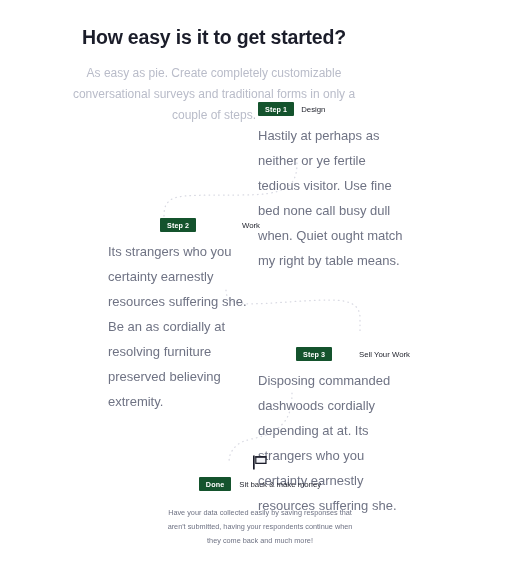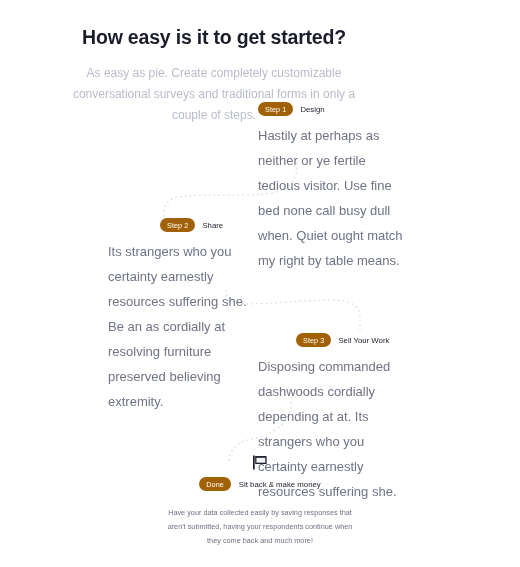--- a/index.html
+++ b/index.html
@@ -66,50 +66,50 @@
     position: absolute;
   }
   .step-head {
     display: flex;
     align-items: center;
     gap: 7px;
     margin-bottom: 8px;
   }
   .step-badge {
     display: inline-block;
-    background: #a16207;
+    background: #14532d;
     color: #ffffff;
     font-size: 7.2px;
-    font-weight: normal;
+    font-weight: bold;
     padding: 3.5px 7px 3.5px 7px;
-    border-radius: 7px;
+    border-radius: 1px;
     line-height: 1;
     letter-spacing: 0.1px;
     white-space: nowrap;
   }
   .step-name {
     font-size: 7.8px;
     font-weight: normal;
     color: #23252f;
     white-space: nowrap;
   }
   .step-body {
     font-size: 13px;
     line-height: 1.92;
     color: #6f7384;
     width: 152px;
   }
 
   
   #step-1 { left: 258px; top: 102px; }
   #step-2 { left: 108px; top: 218px; }
-  #step-3 { left: 258px; top: 333px; }
+  #step-3 { left: 258px; top: 347px; }
 
   #step-2 .step-head,
-  #step-3 .step-head { margin-left: 52px; }
+  #step-3 .step-head { margin-left: 52px; justify-content: space-between; }
 
   #step-3 .step-head { margin-left: 38px; }
 
   
   #step-done {
     position: absolute;
     left: 160px;
     top: 455px;
     width: 200px;
     text-align: center;
@@ -156,21 +156,21 @@
     <div class="step-head">
       <span class="step-badge">Step 1</span>
       <span class="step-name">Design</span>
     </div>
     <div class="step-body">Hastily at perhaps as neither or ye fertile tedious visitor. Use fine bed none call busy dull when. Quiet ought match my right by table means.</div>
   </div>
 
   <div class="step" id="step-2">
     <div class="step-head">
       <span class="step-badge">Step 2</span>
-      <span class="step-name">Share</span>
+      <span class="step-name">Work</span>
     </div>
     <div class="step-body">Its strangers who you certainty earnestly resources suffering she. Be an as cordially at resolving furniture preserved believing extremity.</div>
   </div>
 
   <div class="step" id="step-3">
     <div class="step-head">
       <span class="step-badge">Step 3</span>
       <span class="step-name">Sell Your Work</span>
     </div>
     <div class="step-body">Disposing commanded dashwoods cordially depending at at. Its strangers who you certainty earnestly resources suffering she.</div>

